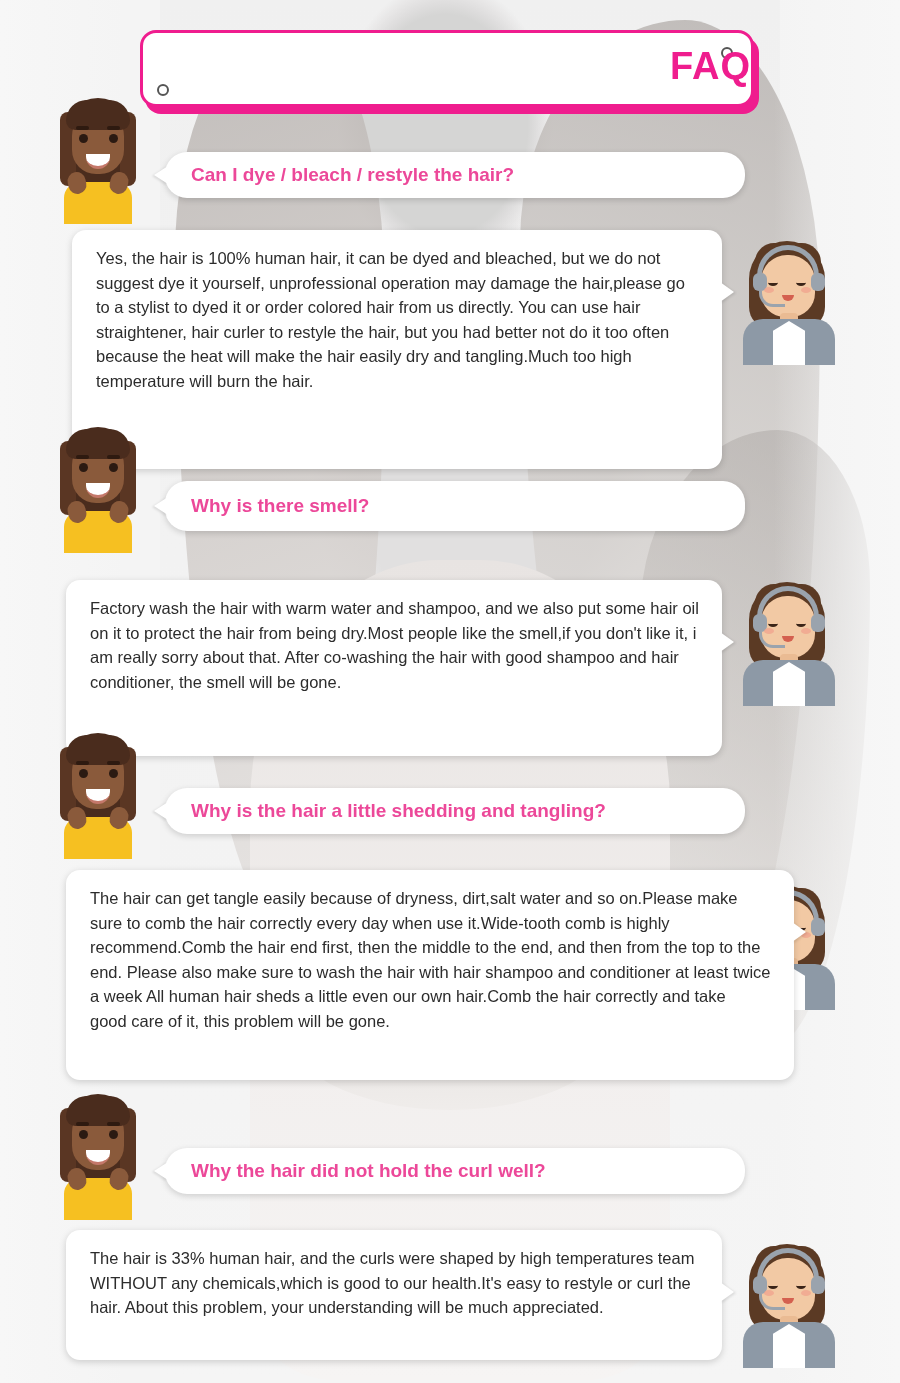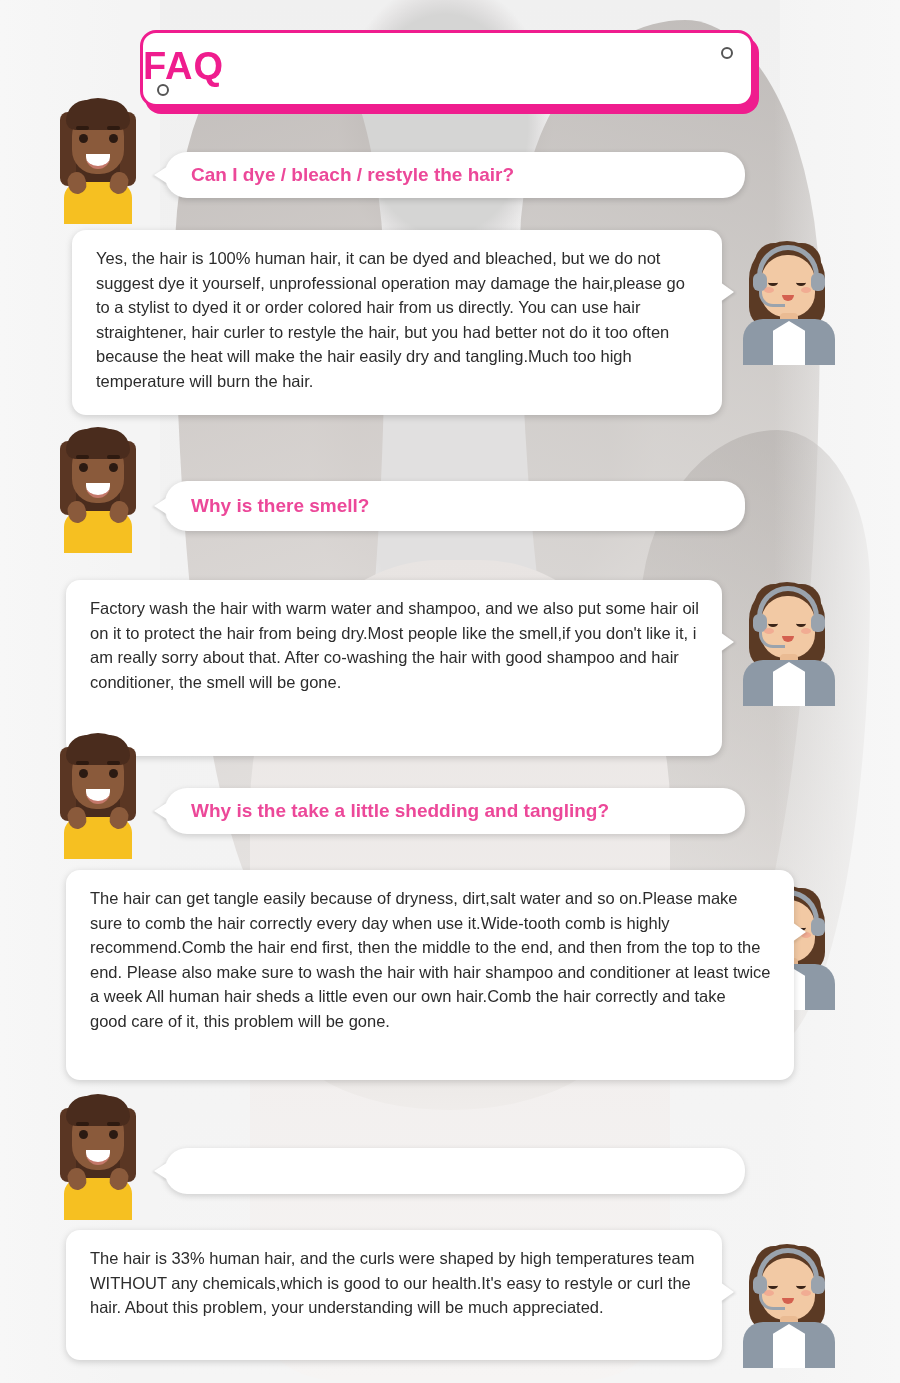--- a/index.html
+++ b/index.html
@@ -107,21 +107,21 @@
     border: 3px solid #ef1d8e;
     border-radius: 16px;
     box-shadow: 5px 7px 0 #ef1d8e;
     box-sizing: border-box;
   }
   .faq-banner .title {
     position: absolute;
     left: 0;
     right: 0;
     top: 12px;
-    text-align: left;
+    text-align: right;
     font-size: 38px;
     font-weight: bold;
     color: #ef1d8e;
     letter-spacing: 1px;
   }
   .punch {
     position: absolute;
     width: 12px;
     height: 12px;
     border: 2px solid #555;
@@ -377,21 +377,21 @@
       <div class="eye r"></div>
     <div class="blush l"></div>
       <div class="blush r"></div>
     <div class="mouth"></div>
       <div class="mic"></div>
     <div class="neck"></div>
       <div class="body"></div>
       <div class="shirt"></div>
   </div>
 
-  <div class="a-bubble" style="left:72px; top:230px; width:650px; height:185px;">
+  <div class="a-bubble" style="left:72px; top:230px; width:650px; height:239px;">
     <div class="tail"></div>
     <div class="a-text">Yes, the hair is 100% human hair, it can be dyed and bleached, but we do not suggest dye it yourself, unprofessional operation may damage the hair,please go to a stylist to dyed it or order colored hair from us directly. You can use hair straightener, hair curler to restyle the hair, but you had better not do it too often because the heat will make the hair easily dry and tangling.Much too high temperature will burn the hair.</div>
   </div>
 
   <div class="avatar av-customer" style="left:50px; top:425px;">
     <div class="hair-back"></div>
       <div class="hair-side l"></div>
       <div class="hair-side r"></div>
     <div class="face"></div>
       <div class="fringe"></div>
@@ -444,21 +444,21 @@
     <div class="eye l"></div>
       <div class="eye r"></div>
     <div class="mouth"></div>
     <div class="body"></div>
       <div class="hand l"></div>
       <div class="hand r"></div>
   </div>
 
   <div class="q-bubble" style="left:165px; top:788px; width:580px; height:46px;">
     <div class="tail"></div>
-    <span class="q-text">Why is the take a little shedding and tangling?</span>
+    <span class="q-text">Why is the hair a little shedding and tangling?</span>
   </div>
 
   <div class="avatar av-agent" style="left:735px; top:882px;">
     <div class="hair-back"></div>
       <div class="fringe"></div>
     <div class="face"></div>
     <div class="band"></div>
       <div class="earcup l"></div>
       <div class="earcup r"></div>
     <div class="eye l"></div>
@@ -489,20 +489,21 @@
     <div class="eye l"></div>
       <div class="eye r"></div>
     <div class="mouth"></div>
     <div class="body"></div>
       <div class="hand l"></div>
       <div class="hand r"></div>
   </div>
 
   <div class="q-bubble" style="left:165px; top:1148px; width:580px; height:46px;">
     <div class="tail"></div>
+    <span class="q-text">Why the hair did not hold the curl well?</span>
   </div>
 
   <div class="avatar av-agent" style="left:735px; top:1240px;">
     <div class="hair-back"></div>
       <div class="fringe"></div>
     <div class="face"></div>
     <div class="band"></div>
       <div class="earcup l"></div>
       <div class="earcup r"></div>
     <div class="eye l"></div>

